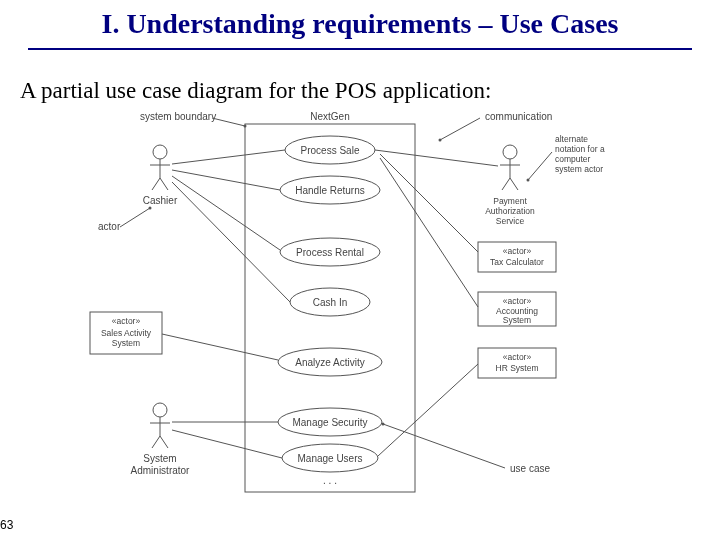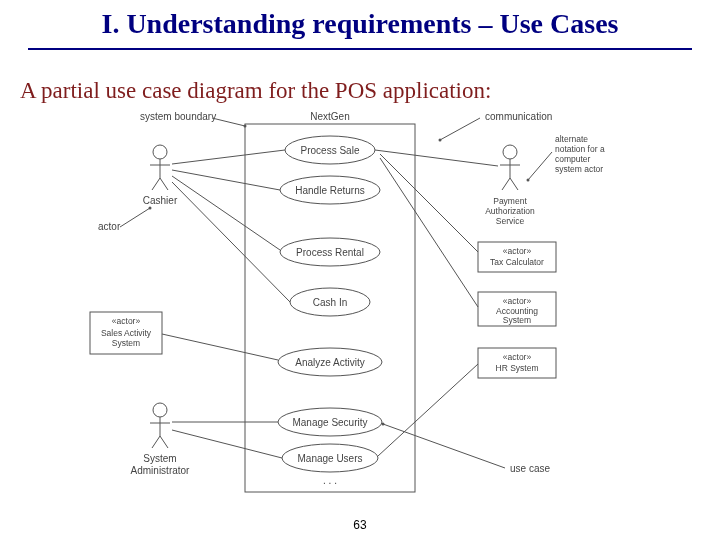--- a/index.html
+++ b/index.html
@@ -1,22 +1,22 @@
 <!DOCTYPE html>
 <html><head>
 <meta charset="utf-8">
 <style>
   * { margin: 0; padding: 0; box-sizing: border-box; }
   html, body { width: 720px; height: 540px; background: #fff; font-family: "Times New Roman", serif; }
   .slide { position: relative; width: 640px; height: 540px; }
   .title { position: absolute; top: 8px; left: 0; width: 720px; text-align: center; color: #000080; font-size: 28px; font-weight: bold; }
   .hr { position: absolute; top: 48px; left: 28px; width: 664px; height: 0; border-top: 2px solid #000080; }
-  .subtitle { position: absolute; top: 78px; left: 20px; font-size: 23px; color: #7f1d1d; }
+  .subtitle { position: absolute; top: 78px; left: 20px; font-size: 23px; color: #000000; }
   .footer-left { position: absolute; bottom: 8px; left: 20px; font-size: 12px; font-family: Arial, sans-serif; }
-  .footer-center { position: absolute; bottom: 8px; left: 0; width: 720px; text-align: center; font-size: 12px; font-family: Arial, sans-serif; }
+  .footer-center { position: absolute; bottom: 8px; left: 0; width: 720px; font-size: 12px; font-family: Arial, sans-serif; }
   .diagram { position: absolute; top: 112px; left: 80px; width: 560px; height: 400px; }
   .diagram text { font-family: Arial, sans-serif; fill: #444; }
   .diagram .lbl { font-size: 10px; }
   .diagram .tiny { font-size: 8.5px; }
   .diagram line, .diagram rect, .diagram ellipse, .diagram path { stroke: #555; stroke-width: 1; fill: none; }
   .diagram .actor line, .diagram .actor circle { stroke: #555; stroke-width: 1; fill: none; }
   .diagram .boxfill { fill: #fff; }
 </style>
 </head>
 <body>

